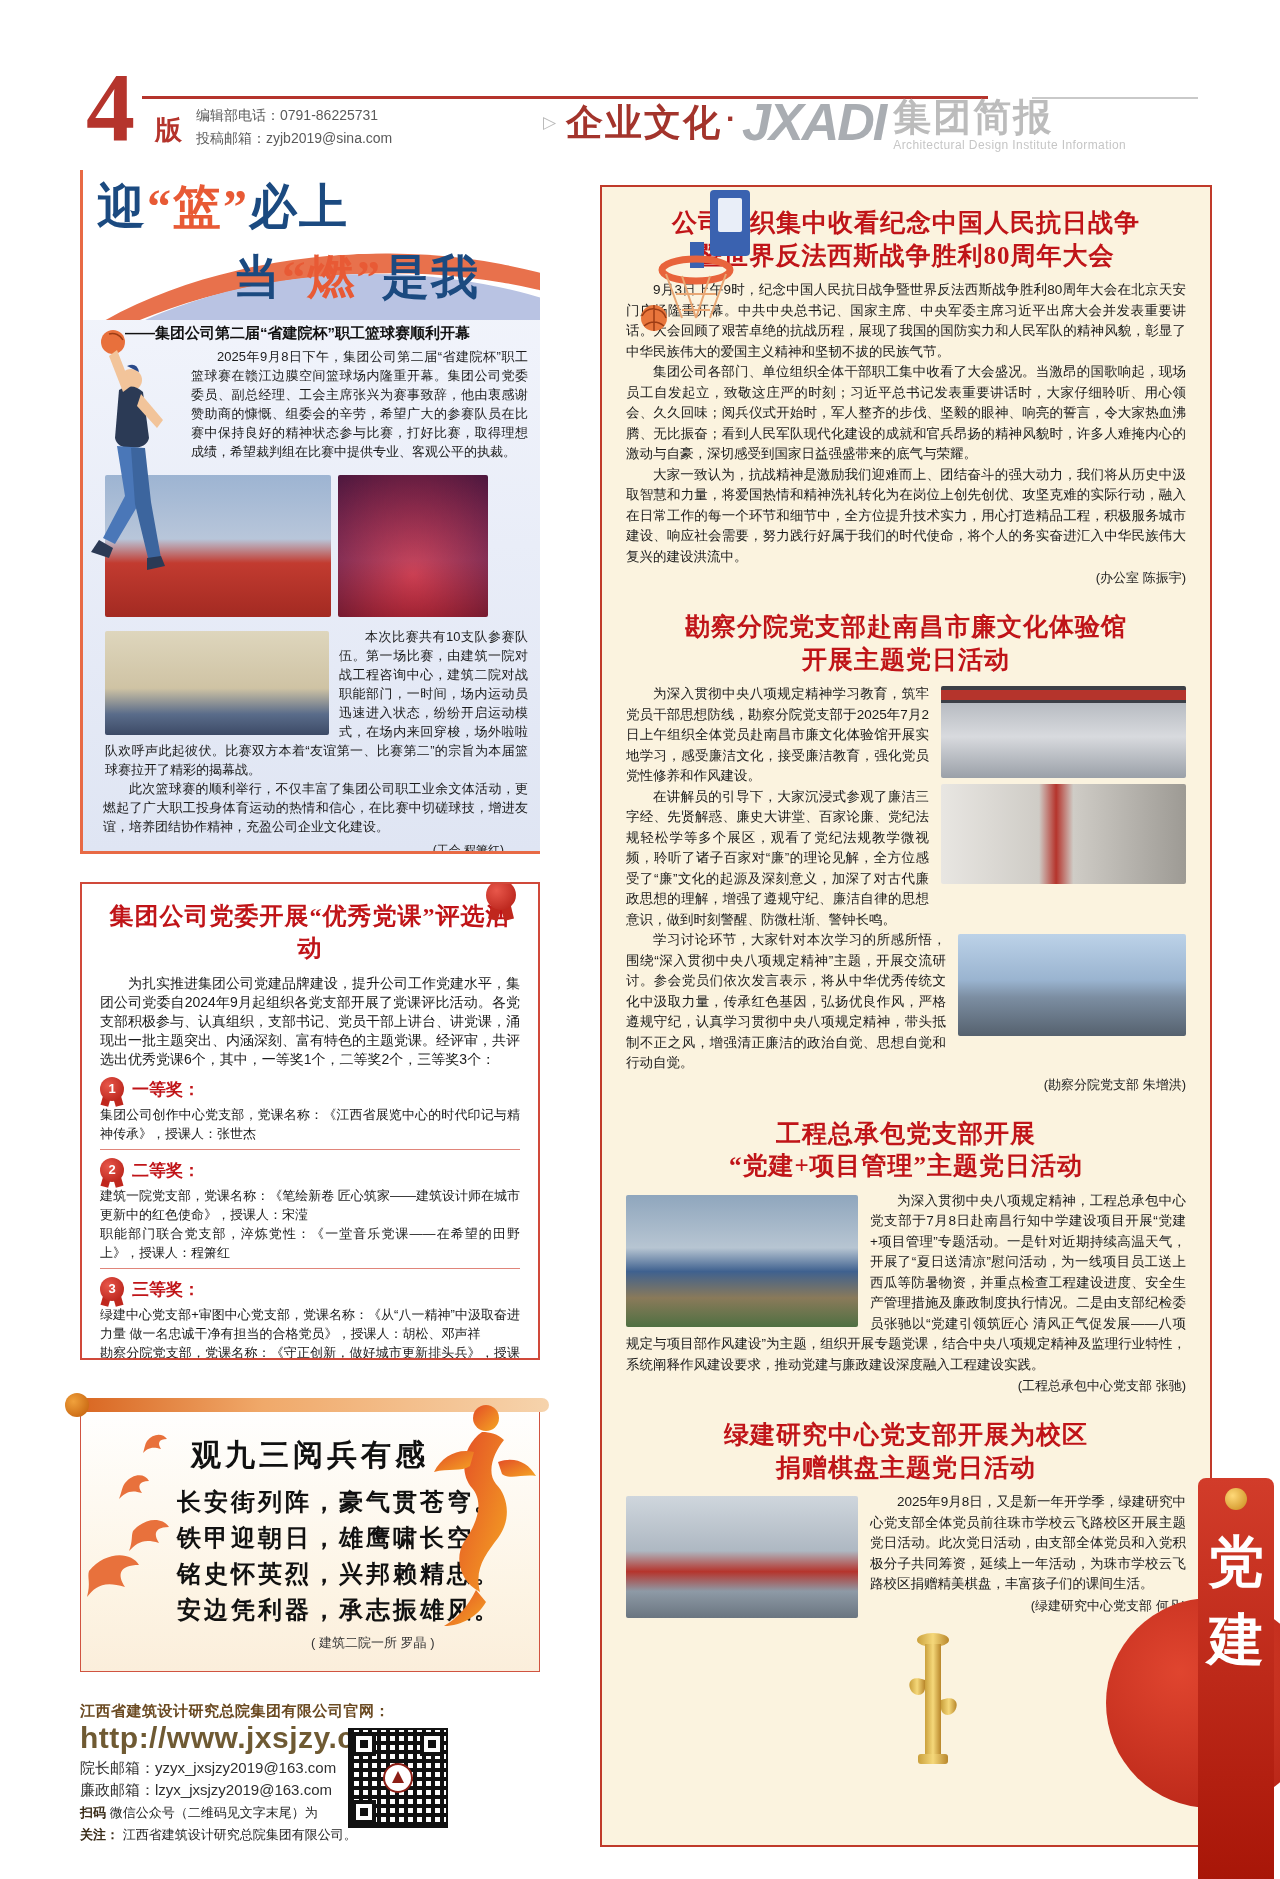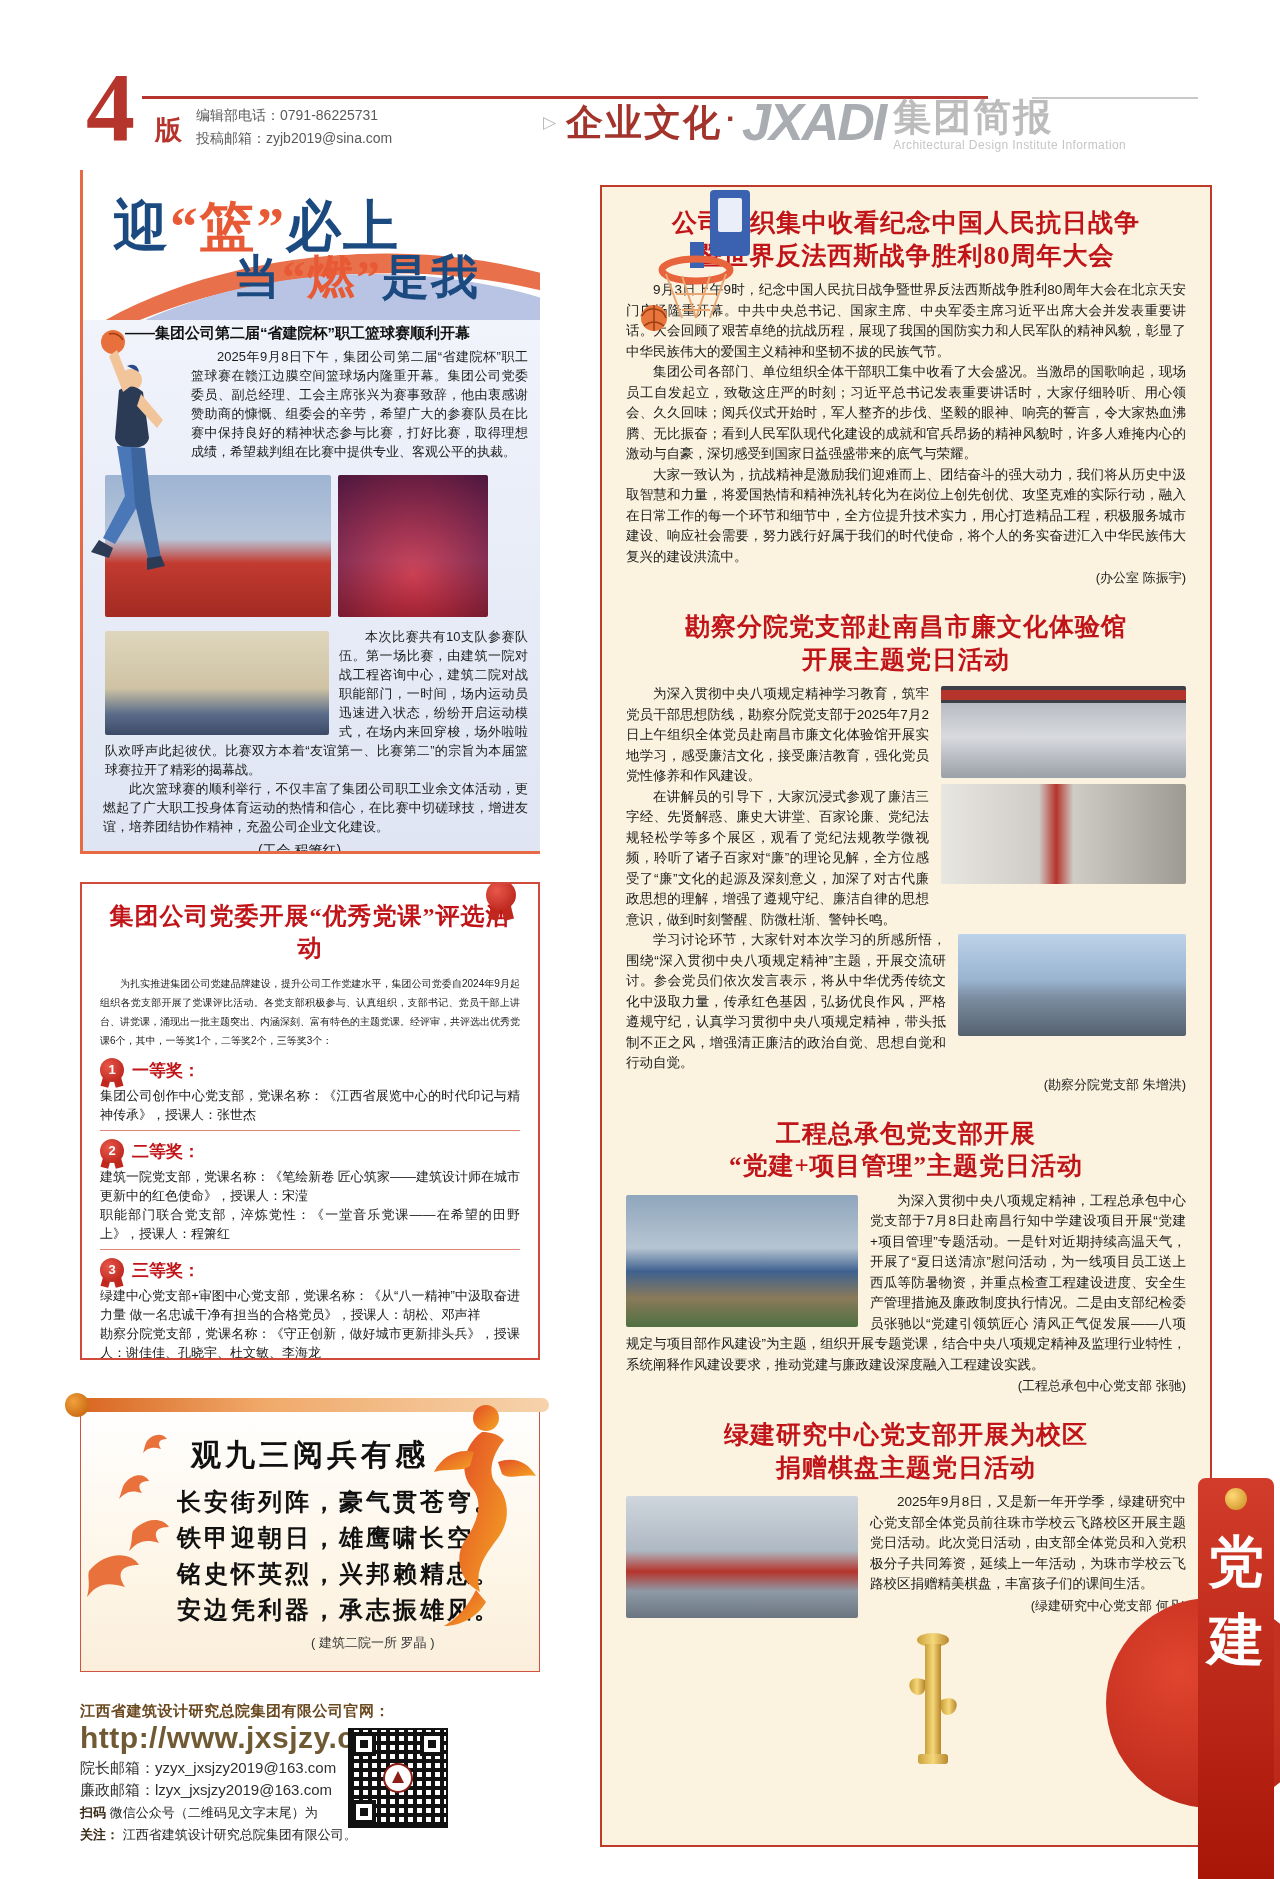--- a/index.html
+++ b/index.html
@@ -31,50 +31,50 @@
 
   
   .bb-box { position:relative; height:684px; border-left:3px solid #e86a45; border-bottom:3px solid #e86a45;
             background:linear-gradient(180deg,#f6f8fd 0%,#e9edf8 55%,#dfe5f3 100%);
             padding:0 12px 8px 12px; overflow:hidden; }
   .bb-hero { position:relative; height:150px; margin:0 -12px 4px -12px; overflow:hidden; background:#fff; }
   .bb-arc { position:absolute; left:-110px; top:84px; width:780px; height:460px; border-radius:50%;
             border-top:20px solid #e8714c; transform:rotate(-3deg); }
   .bb-swoosh { position:absolute; left:-90px; top:104px; width:760px; height:460px; border-radius:50%;
                background:#b9c3e3; }
-  .bb-t1 { position:absolute; left:14px; top:20px; font-size:55px; font-weight:bold; font-family:"Liberation Serif",serif; letter-spacing:2px;margin-left:16px; }
+  .bb-t1 { position:absolute; left:14px; top:5px; font-size:48px; font-weight:bold; font-family:"Liberation Serif",serif; letter-spacing:2px; }
   .bb-t2 { position:absolute; left:150px; top:76px; font-size:47px; font-weight:bold; font-family:"Liberation Serif",serif; letter-spacing:2px; }
   .t-blue { color:#1b4a80; } .t-orange { color:#e85a35; }
   .bb-subtitle { text-align:left; font-weight:bold; font-size:15px; color:#111; margin:2px 0 4px 30px; }
   .bb-p { font-size:13px; line-height:19px; text-align:justify; text-indent:2em; color:#1a1a1a; }
   .bb-p1 { margin-left:96px; min-height:120px; }
   .bb-player { position:absolute; left:-4px; top:158px; z-index:3; }
   .bb-photo-row { display:flex; gap:7px; margin:8px 0 10px 10px; }
   .photo { background:#777; border-radius:2px; }
   .ph-lineup { width:226px; height:142px;
      background:linear-gradient(180deg,#9db4d2 0%,#b8c6da 45%,#c23b30 62%,#a32a22 100%); }
   .ph-speaker { width:150px; height:142px;
      background:linear-gradient(180deg,#1d3f7e 0%,#2c55a0 60%,#22345c 100%),radial-gradient(circle at 50% 70%,#e06a4a,#9a2f3f); background-blend-mode:overlay; }
   .bb-mid { overflow:hidden; margin-left:10px; }
   .ph-game { float:left; width:224px; height:104px; margin:4px 10px 2px 0;
      background:linear-gradient(180deg,#ded6bd 0%,#cfc3a4 55%,#5a6c8a 80%,#3c4a66 100%); }
-  .bb-sig { text-align:center; font-size:14px; color:#222; margin:6px 24px 0 0; }
+  .bb-sig { text-align:right; font-size:12px; color:#222; margin:6px 24px 0 0; }
 
   
   .aw-box { position:relative; margin-top:28px; height:478px; background:#fff; border:2px solid #d0493a;
             padding:16px 18px 8px 18px; overflow:hidden; }
   .aw-corner-medal { position:absolute; top:-4px; right:22px; width:30px; height:30px; }
   .aw-corner-medal .cm-c { position:absolute; top:0; left:0; width:30px; height:30px; border-radius:50%;
             background:radial-gradient(circle at 35% 35%,#e8574a,#b01a12); }
   .aw-corner-medal .cm-r1,.aw-corner-medal .cm-r2 { position:absolute; top:22px; width:10px; height:18px; background:#c0271d; }
   .aw-corner-medal .cm-r1 { left:4px; transform:rotate(14deg); }
   .aw-corner-medal .cm-r2 { right:4px; transform:rotate(-14deg); }
   .aw-title { text-align:center; font-family:"Liberation Serif",serif; font-size:24px; font-weight:bold;
               color:#c01418; letter-spacing:1px; margin-bottom:10px; }
-  .aw-intro { font-size:10px; line-height:19px; text-indent:2em; text-align:justify; color:#1a1a1a; }
+  .aw-intro { font-size:14px; line-height:19px; text-indent:2em; text-align:justify; color:#1a1a1a; }
   .aw-sec { margin-top:8px; padding-bottom:6px; border-bottom:1px solid #e0857a; }
   .aw-sec.last { border-bottom:none; }
   .aw-head { display:flex; align-items:center; gap:8px; margin-bottom:4px; }
   .medal { position:relative; width:24px; height:24px; flex:0 0 24px; }
   .medal .m-c { position:absolute; inset:0; border-radius:50%; background:radial-gradient(circle at 35% 35%,#e8574a,#b01a12);
                color:#fff; font-size:13px; font-weight:bold; text-align:center; line-height:24px; }
   .medal .m-r1,.medal .m-r2 { position:absolute; top:17px; width:8px; height:12px; background:#c0271d; }
   .medal .m-r1 { left:2px; transform:rotate(16deg);} .medal .m-r2 { right:2px; transform:rotate(-16deg);}
   .aw-label { color:#c01418; font-size:17px; font-weight:bold; }
   .aw-entry { font-size:13px; line-height:19px; color:#1a1a1a; text-align:justify; }

